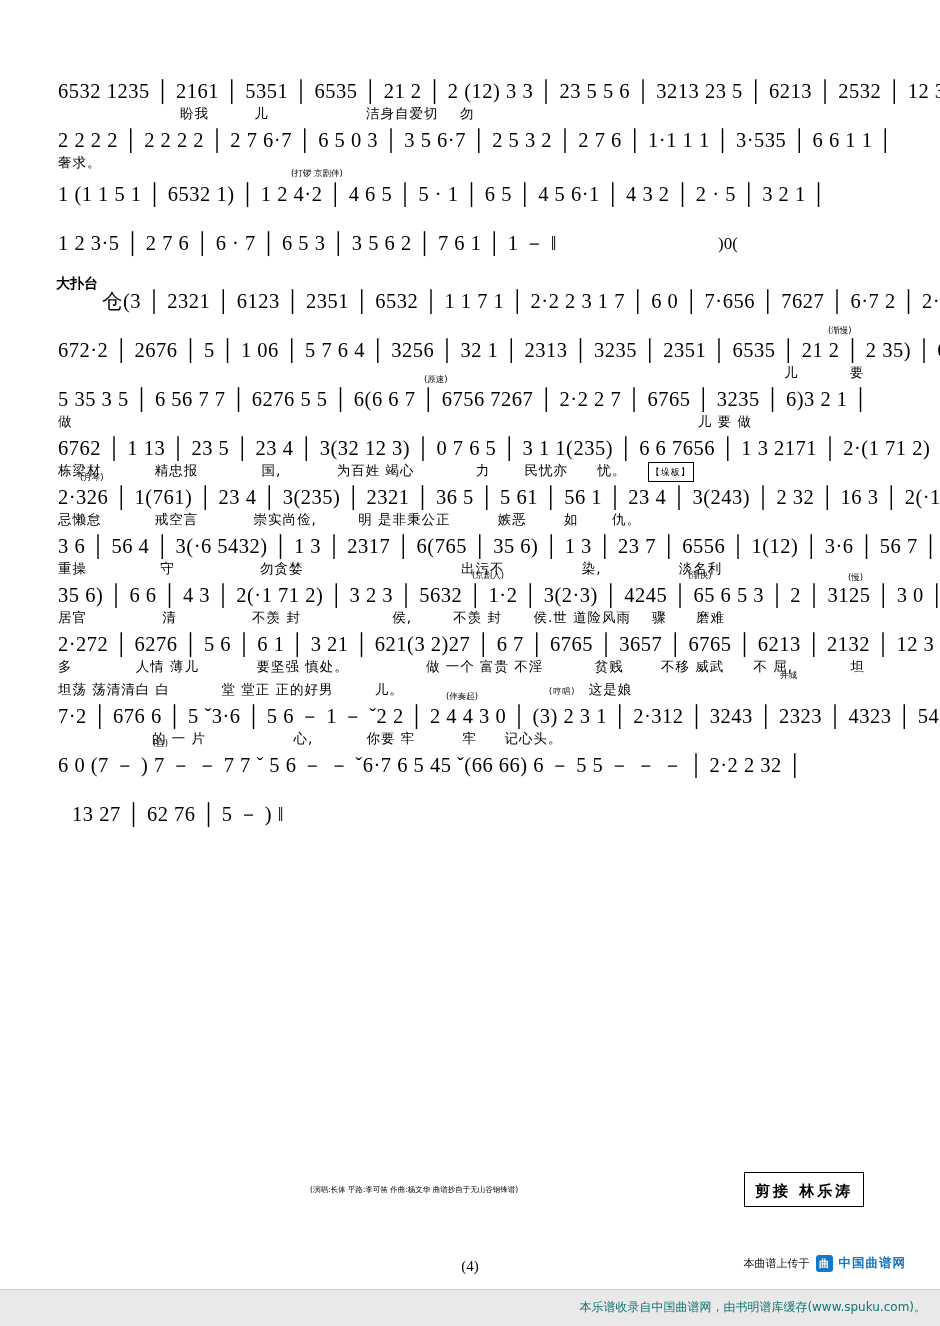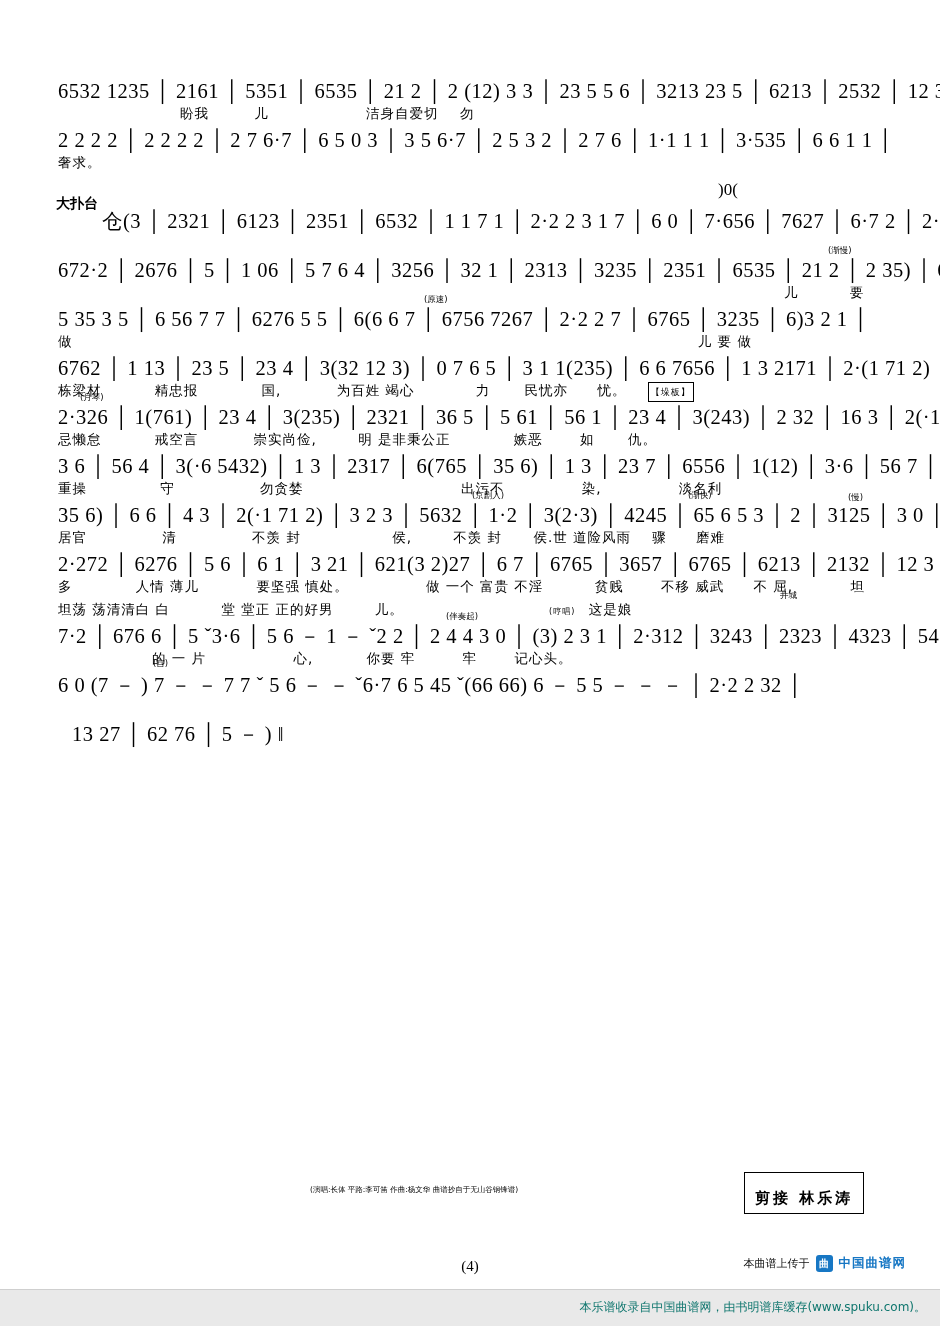--- a/index.html
+++ b/index.html
@@ -25,21 +25,21 @@
     height:18px;
     line-height:18px;
     letter-spacing:1px;
   }
   .lyr span{display:inline-block;}
   .anno{position:absolute;font-family:"DejaVu Sans","Liberation Sans",sans-serif;font-size:8.5px;}
 
   .boxed{
     position:absolute;
     border:1.6px solid #000;
-    padding:16px 10px 5px 10px;
+    padding:9px 10px 5px 10px;
     font-family:"DejaVu Sans","Liberation Sans",sans-serif;
     font-size:15px;
     font-weight:bold;
     letter-spacing:3px;
   }
 
   .credits{position:absolute;font-family:"DejaVu Sans","Liberation Sans",sans-serif;font-size:7.5px;line-height:10px;white-space:nowrap;}
 
   .pagenum{position:absolute;left:0;right:0;text-align:center;font-family:"Liberation Serif",serif;font-size:15px;}
 
@@ -76,22 +76,28 @@
       </div>
     </div>
 
     <div class="sysline">
       <div class="notes">2 2 2 2 │ 2 2 2 2 │ 2 7  6·7 │ 6 5  0 3 │ 3 5  6·7 │ 2 5  3 2 │ 2 7 6 │ 1·1 1 1 │ 3·535 │ 6 6  1 1 │</div>
       <div class="lyr">
         <span>奢求。</span>
       </div>
     </div>
 
-
-    <div class="sysline">
+    <div class="sysline" style="margin-top:10px">
+      <div class="anno" style="left:233px;top:-13px">(打锣 京剧伴)</div>
+      <div class="notes">1 (1   1 5 1 │ 6532   1) │ 1 2  4·2 │ 4 6  5 │ 5 · 1 │ 6 5 │ 4 5  6·1 │ 4 3  2 │ 2 · 5 │ 3 2 1 │</div>
+      <div class="lyr">&nbsp;</div>
+    </div>
+
+    <div class="sysline">
+      <div class="notes">1 2  3·5 │ 2 7  6 │ 6 · 7 │ 6 5  3 │ 3 5 6 2 │ 7 6  1 │ 1 － ‖</div>
       <div class="ov" style="left:660px;top:4px;font-size:17px">)0(</div>
       <div class="lyr">&nbsp;</div>
     </div>
 
     <div class="sysline" style="margin-top:14px">
       <div class="anno" style="left:-2px;top:-13px;font-weight:bold;font-size:14px">大扑台</div>
       <div class="notes" style="margin-left:44px">仓(3 │ 2321 │ 6123 │ 2351 │ 6532 │ 1 1  7 1 │ 2·2 2 3  1 7 │ 6 0 │ 7·656 │ 7627 │ 6·7 2 │ 2·2 2 2 │ 2 2 2 7 │</div>
       <div class="lyr">&nbsp;</div>
     </div>
 
@@ -128,21 +134,21 @@
     </div>
 
     <div class="sysline">
       <div class="anno" style="left:22px;top:-12px">(月琴)</div>
       <div class="notes">2·326 │ 1(761) │ 23 4 │ 3(235) │ 2321 │ 36 5 │ 5 61 │ 56 1 │ 23 4 │ 3(243) │ 2 32 │ 16 3 │ 2(·1  71 2)</div>
       <div class="lyr">
         <span>忌懒怠</span>
         <span style="margin-left:48px">戒空言</span>
         <span style="margin-left:50px">崇实尚俭,</span>
         <span style="margin-left:36px">明 是非秉公正</span>
-        <span style="margin-left:58px">嫉恶</span>
+        <span style="margin-left:42px">嫉恶</span>
         <span style="margin-left:32px">如</span>
         <span style="margin-left:28px">仇。</span>
       </div>
     </div>
 
     <div class="sysline">
       <div class="notes">3 6 │ 56 4 │ 3(·6   5432) │ 1 3 │ 2317 │ 6(765 │ 35 6) │ 1 3 │ 23 7 │ 6556 │ 1(12) │ 3·6 │ 56 7 │ 6(765</div>
       <div class="lyr">
         <span>重操</span>
         <span style="margin-left:68px">守</span>
@@ -196,21 +202,21 @@
     </div>
 
     <div class="sysline">
       <div class="anno" style="left:388px;top:-12px">(伴奏起)</div>
       <div class="notes">7·2 │ 676 6 │ 5 ˇ3·6 │ 5 6 － 1 － ˇ2 2 │ 2 4   4 3 0 │ (3) 2 3  1 │ 2·312 │ 3243 │ 2323 │ 4323 │ 5435</div>
       <div class="lyr">
         <span style="margin-left:94px">的 一 片</span>
         <span style="margin-left:82px">心,</span>
         <span style="margin-left:48px">你要 牢</span>
         <span style="margin-left:42px">牢</span>
-        <span style="margin-left:32px">记心头。</span>
+        <span style="margin-left:22px">记心头。</span>
       </div>
     </div>
 
     <div class="sysline">
       <div class="anno" style="left:95px;top:-14px">(宫)</div>
       <div class="notes">6 0 (7 － ) 7 － － 7  7 ˇ 5 6 － － ˇ6·7 6 5   45 ˇ(66  66) 6 － 5 5 － － － │ 2·2  2 32 │</div>
       <div class="lyr">&nbsp;</div>
     </div>
 
     <div class="sysline">

